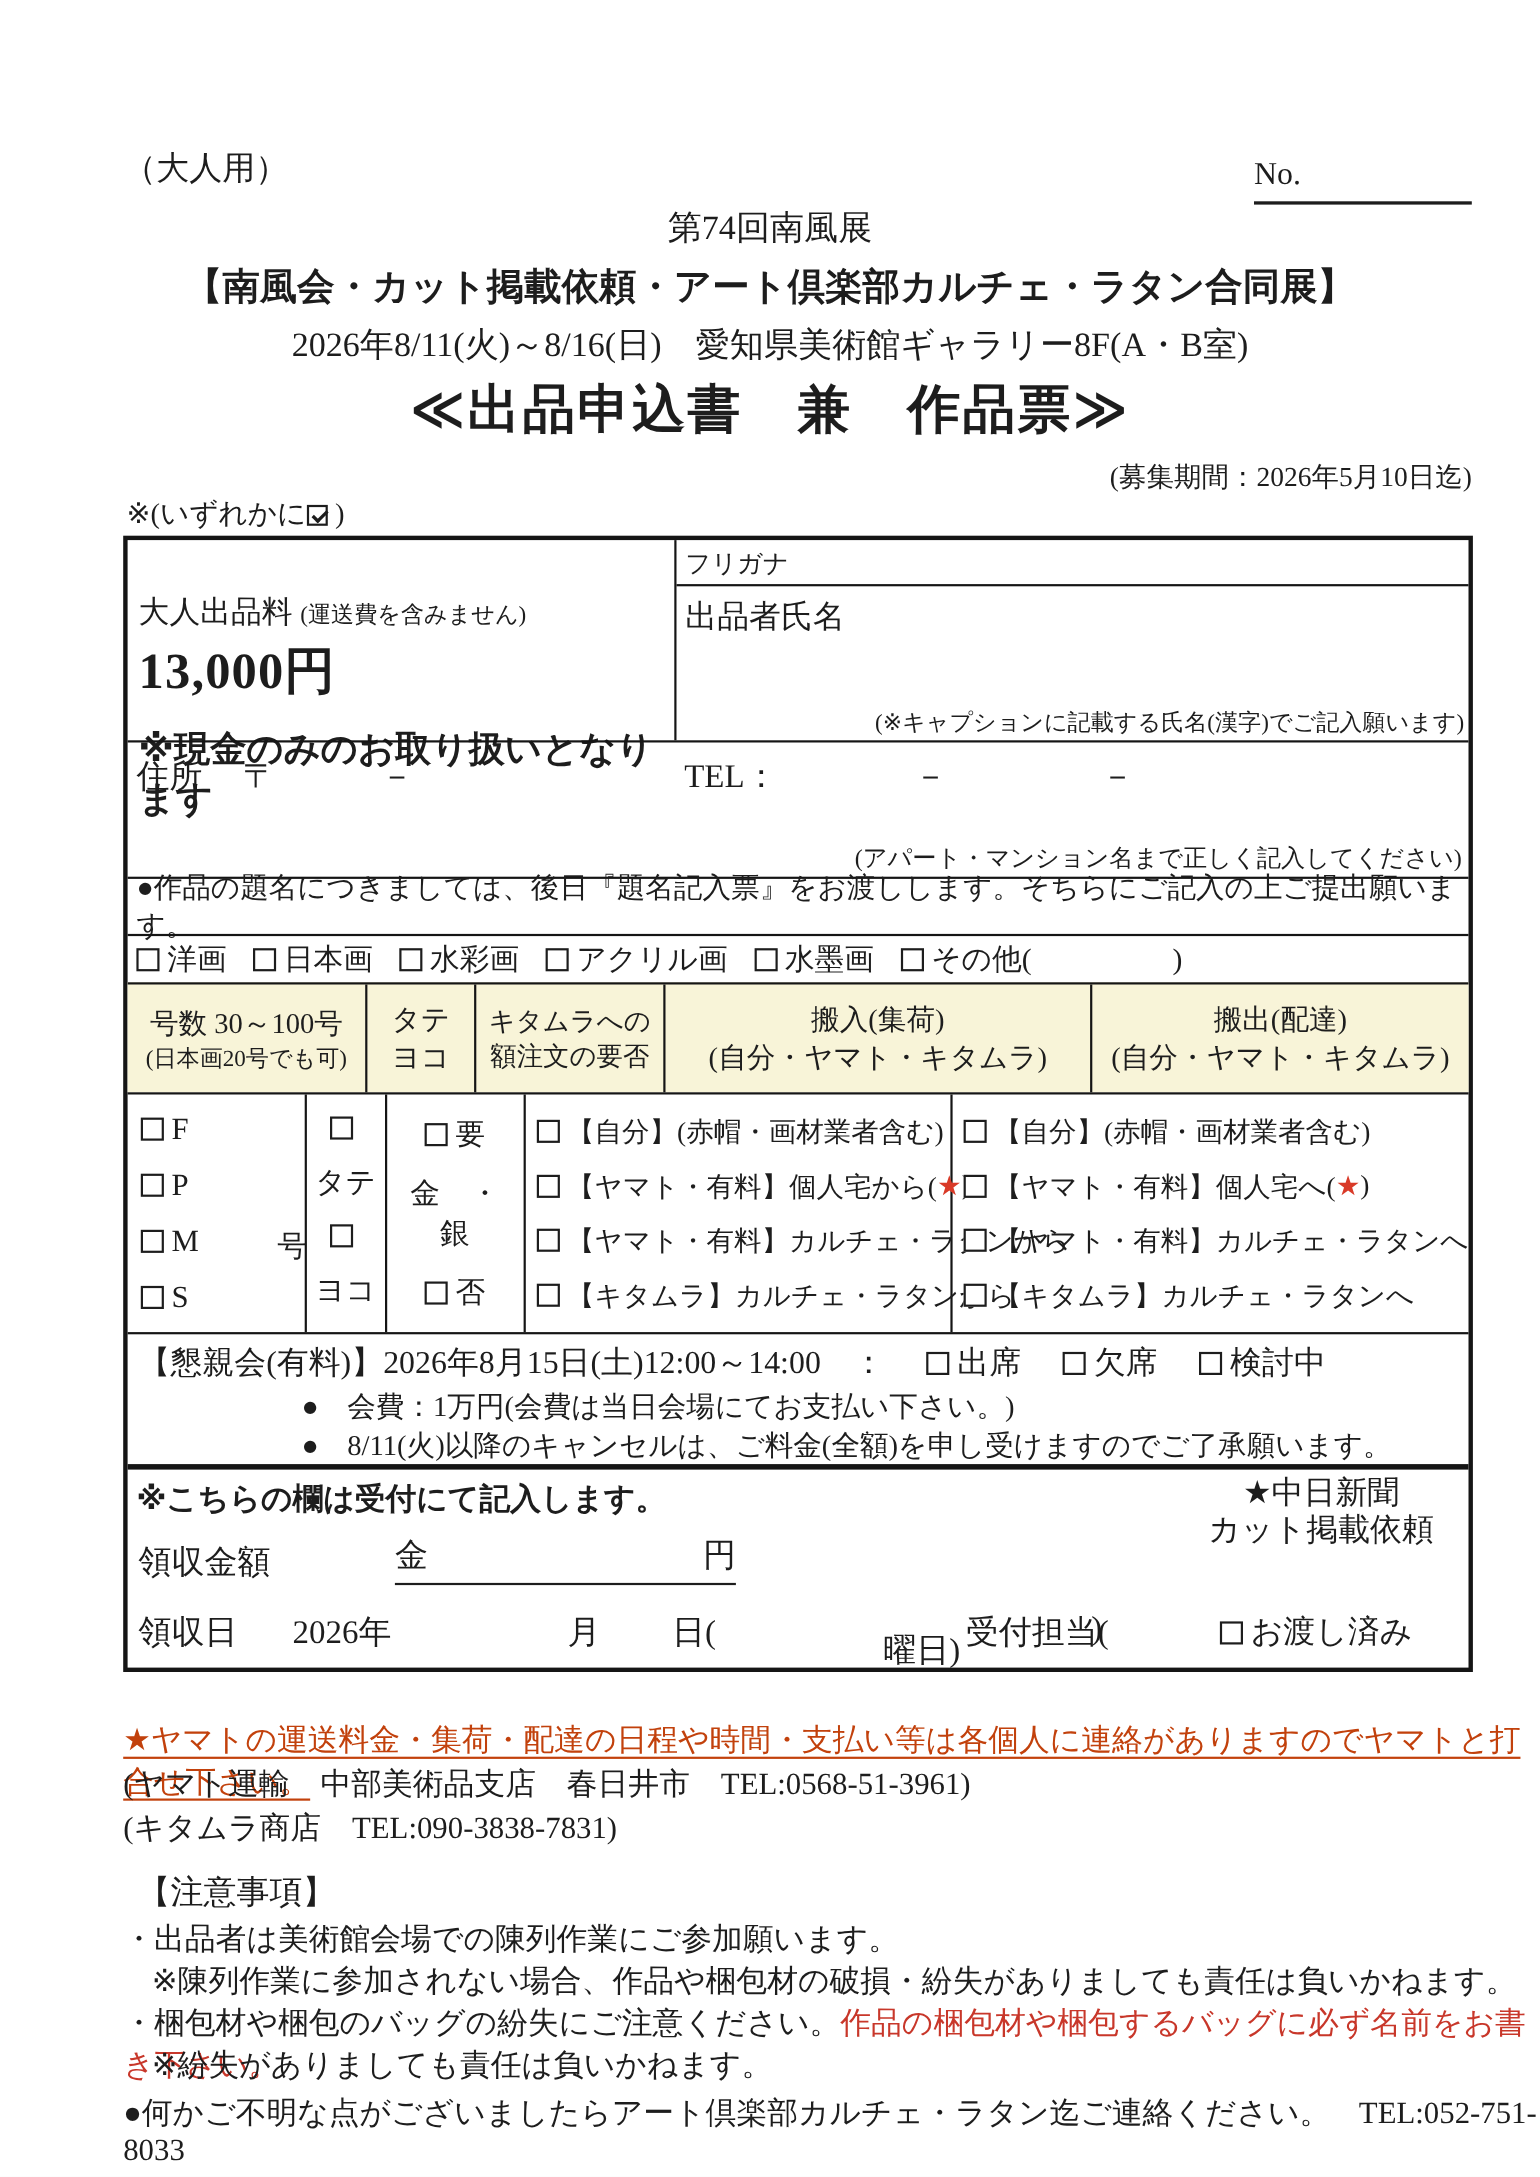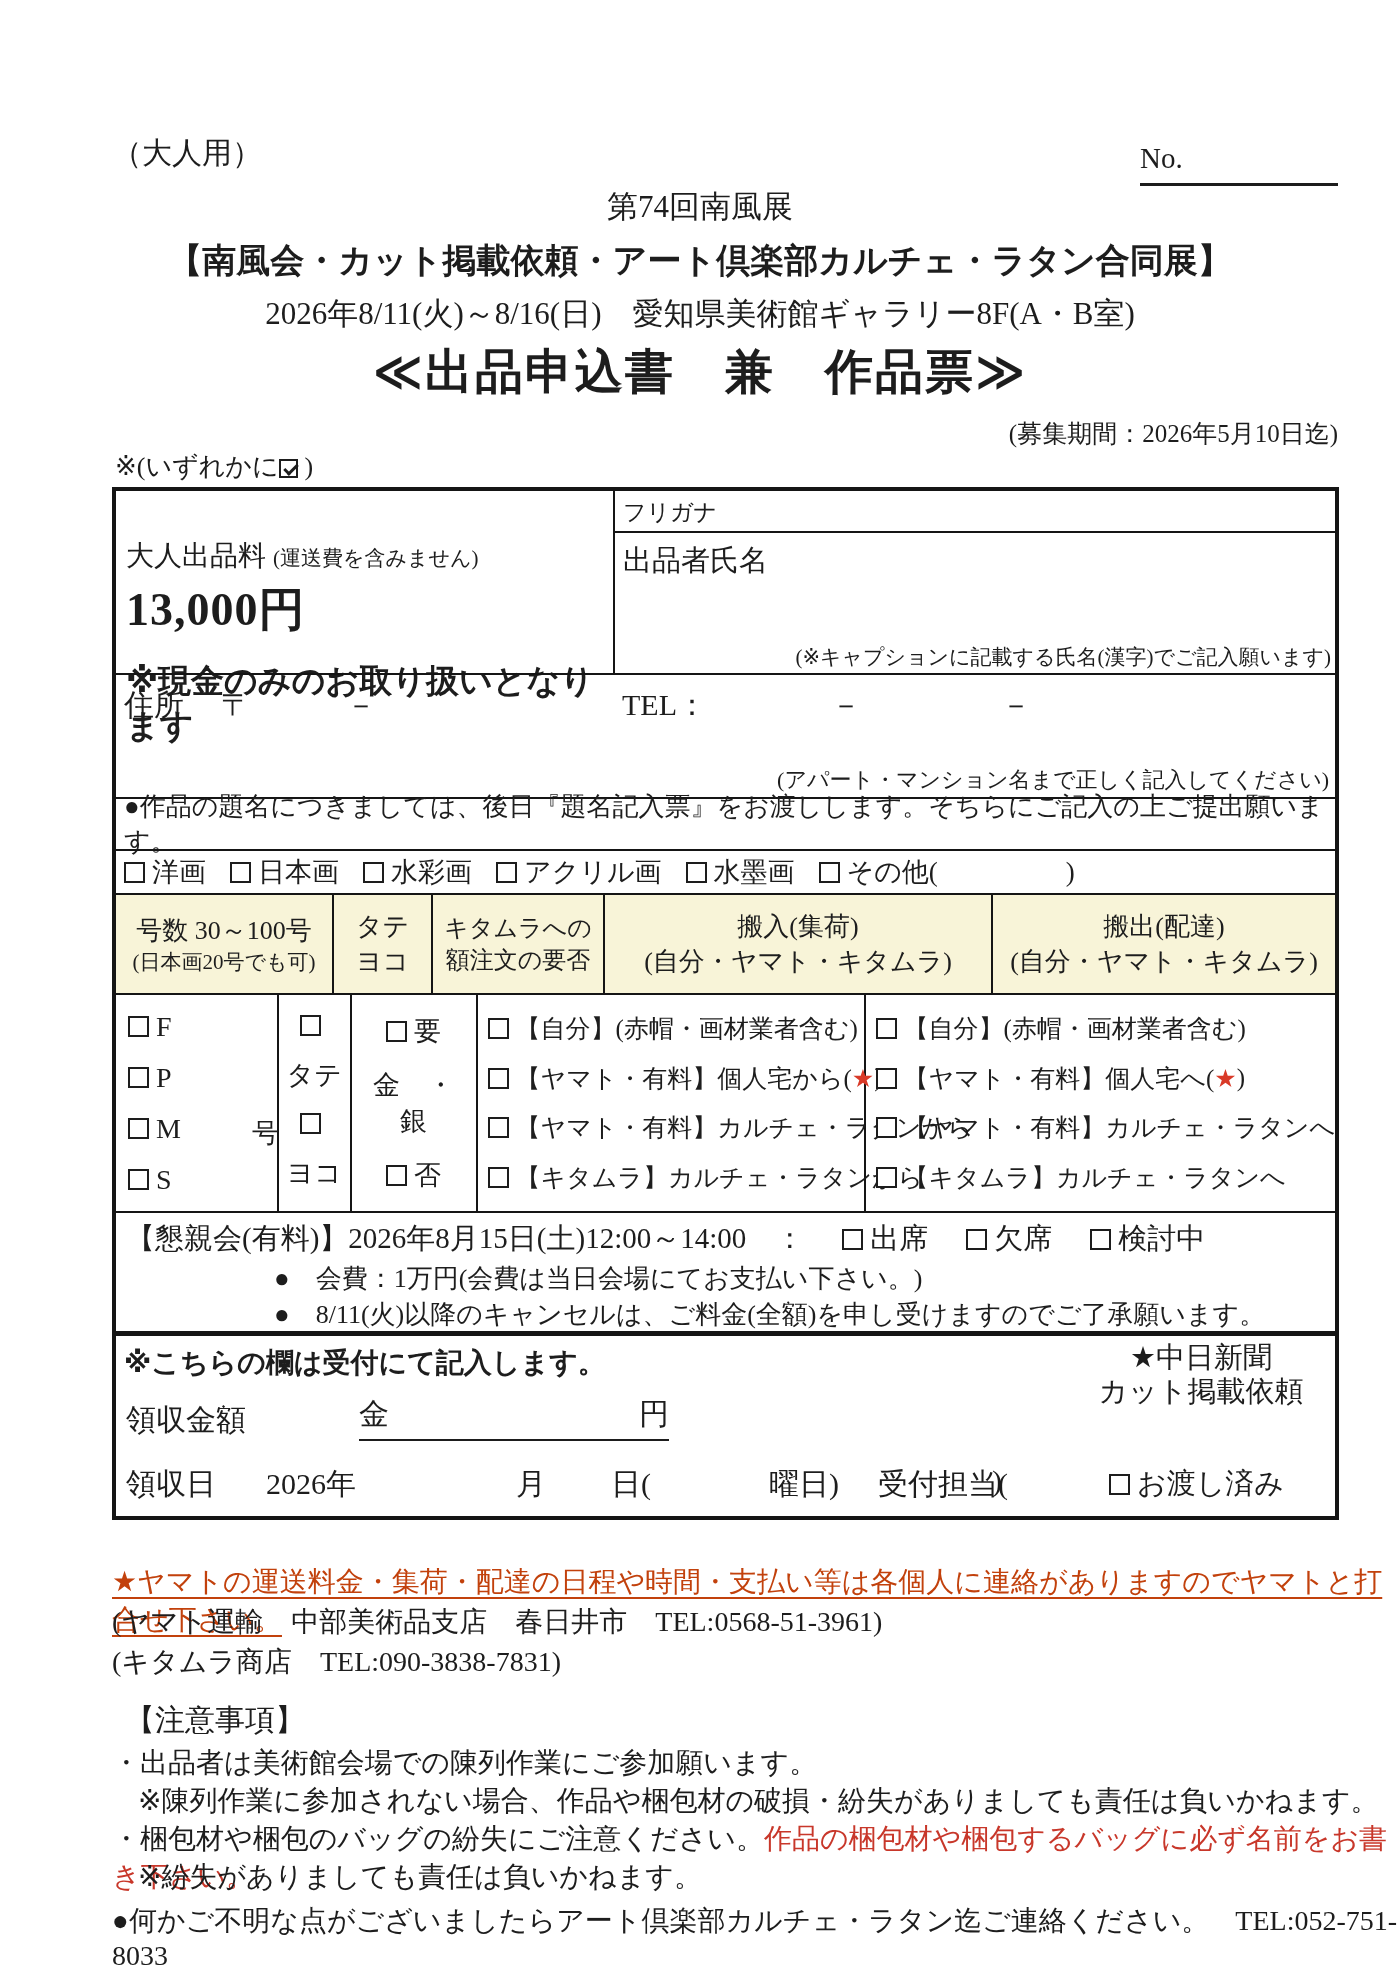--- a/index.html
+++ b/index.html
@@ -321,21 +321,21 @@
       <div class="amount-label">領収金額</div>
       <div class="kin-line">
         <span>金</span>
         <span>円</span>
       </div>
       <div class="date-row">
         <span class="abs" style="left:10px;">領収日</span>
         <span class="abs" style="left:150px;">2026年</span>
         <span class="abs" style="left:400px;">月</span>
         <span class="abs" style="left:495px;">日(</span>
-        <span class="abs" style="left:653px;">曜日)</span>
+        <span class="abs" style="left:687px;margin-top:16px;">曜日)</span>
         <span class="abs" style="left:762px;">受付担当(</span>
         <span class="abs" style="left:876px;">)</span>
       </div>
       <div class="handed opt-line">
         <span class="cb"></span>
           <span>お渡し済み</span>
       </div>
     </div>
   </div>
 

